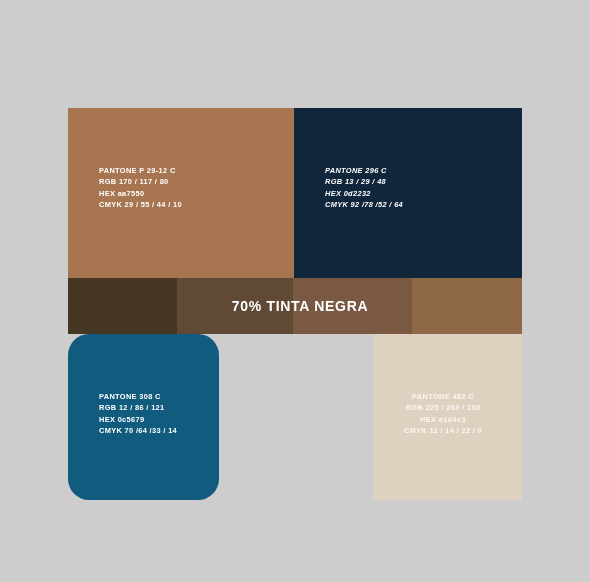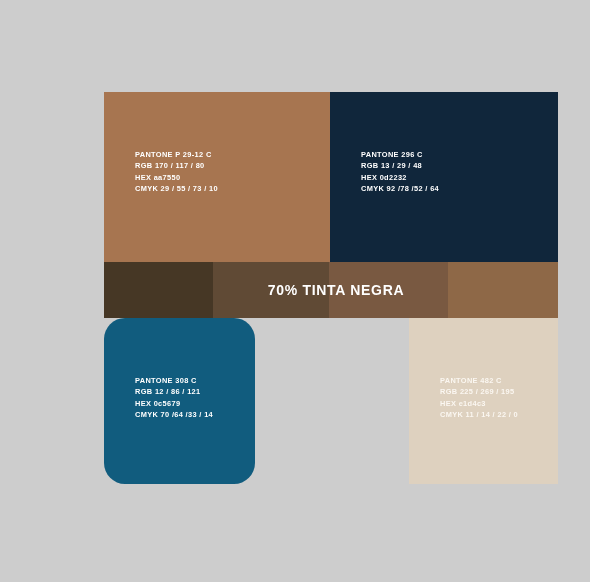--- a/index.html
+++ b/index.html
@@ -10,24 +10,23 @@
     width: 590px;
     height: 582px;
     background: #cdcdcd;
     font-family: "Liberation Sans", sans-serif;
     overflow: hidden;
   }
 
   #palette-board {
     position: absolute;
     left: 68px;
-    top: 92px;
+    top: 108px;
     width: 454px;
     height: 332px;
-    margin-left: 36px;
   }
 
   
   .swatch {
     position: absolute;
     box-sizing: border-box;
   }
 
   .spec-list {
     position: absolute;
@@ -49,21 +48,21 @@
     height: 170px;
   }
   #swatch-brown .spec-list { top: 57px; }
 
   #swatch-navy {
     left: 226px;
     top: 0;
     width: 228px;
     height: 170px;
   }
-  #swatch-navy .spec-list { top: 57px; }
+  #swatch-navy .spec-list { top: 57px; font-style: italic; }
 
   
   #tint-strip {
     position: absolute;
     left: 0;
     top: 170px;
     width: 454px;
     height: 56px;
   }
   .tint-band {
@@ -108,34 +107,35 @@
     width: 154px;
     height: 166px;
   }
   #swatch-gray .spec-list { top: 57px; }
 
   #swatch-beige {
     left: 305px;
     top: 226px;
     width: 149px;
     height: 166px;
+    text-align: center;
   }
   #swatch-beige .spec-list { top: 57px; }
 </style>
 </head>
 <body style="background: rgb(205, 205, 205);">
 
 <div id="palette-board">
 
   <div class="swatch" id="swatch-brown" style="background: rgb(167, 117, 80); color: rgb(255, 255, 255);">
     <div class="spec-list">
       <div class="spec-line">PANTONE P 29-12 C</div>
       <div class="spec-line">RGB 170 / 117 / 80</div>
       <div class="spec-line">HEX aa7550</div>
-      <div class="spec-line">CMYK 29 / 55 / 73 / 10</div>
+      <div class="spec-line">CMYK 29 / 55 / 44 / 10</div>
     </div>
   </div>
 
   <div class="swatch" id="swatch-navy" style="background: rgb(16, 38, 59); color: rgb(255, 255, 255);">
     <div class="spec-list">
       <div class="spec-line">PANTONE 296 C</div>
       <div class="spec-line">RGB 13 / 29 / 48</div>
       <div class="spec-line">HEX 0d2232</div>
       <div class="spec-line">CMYK 92 /78 /52 / 64</div>
     </div>

